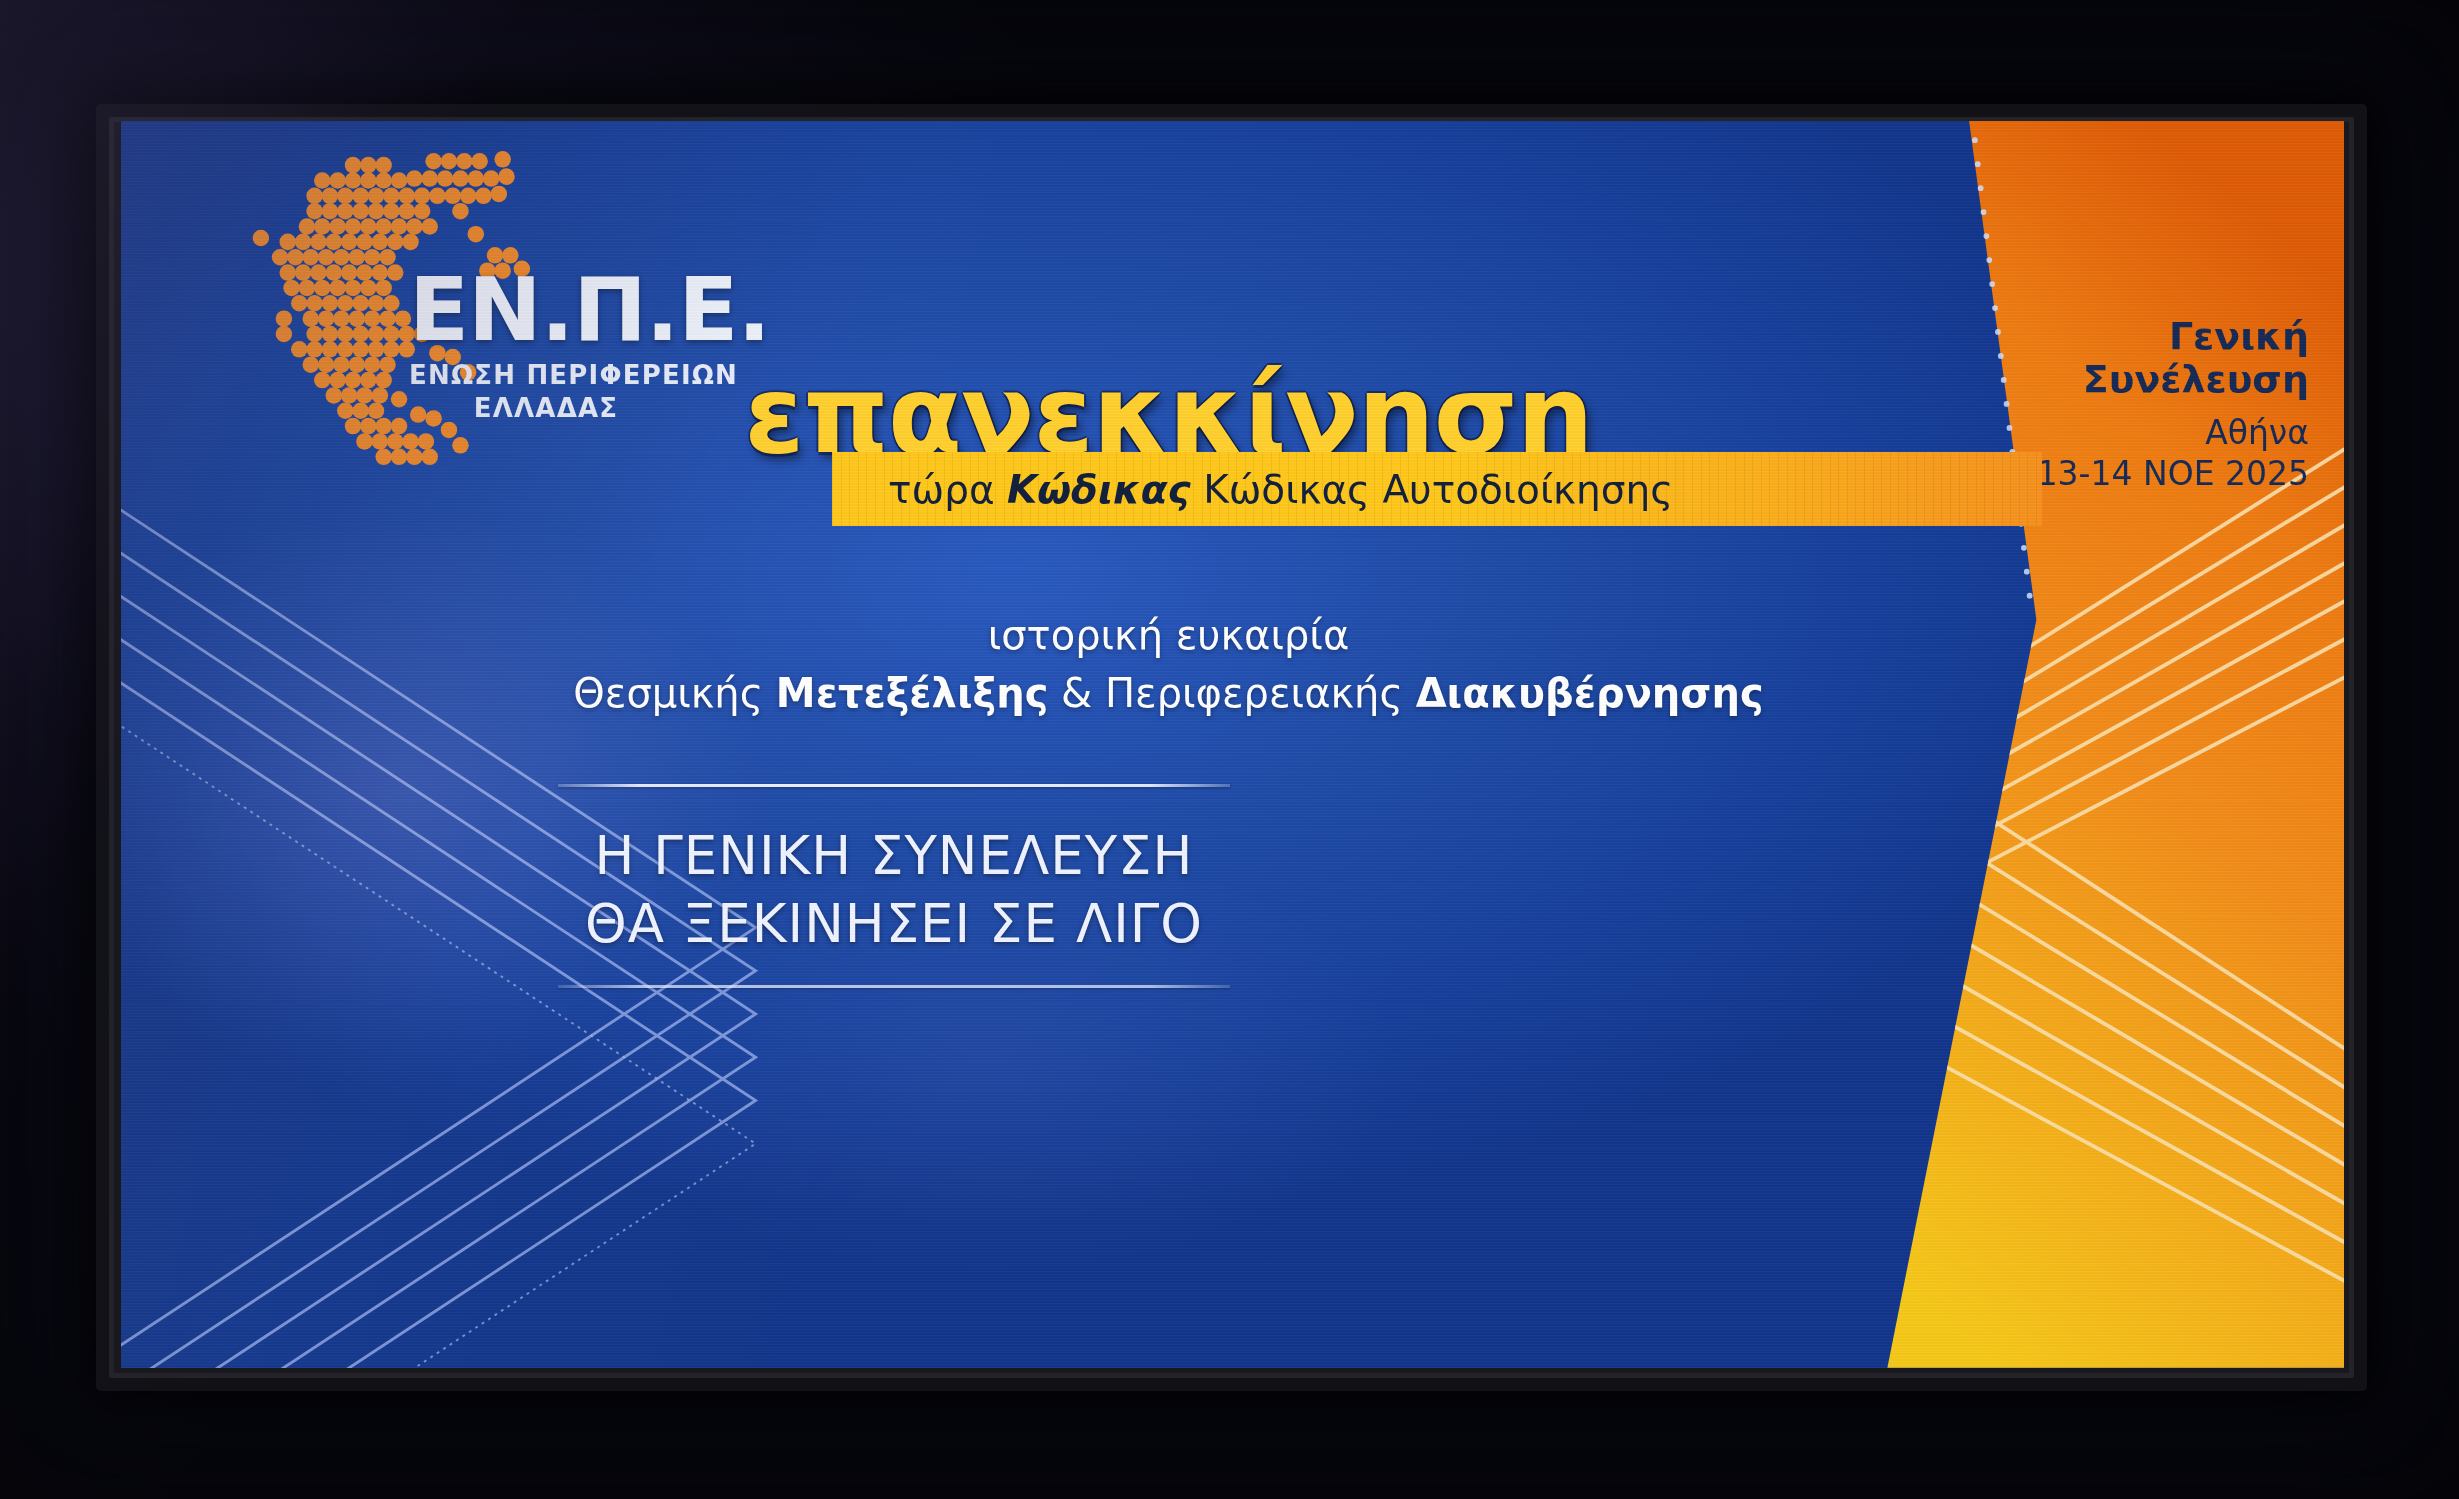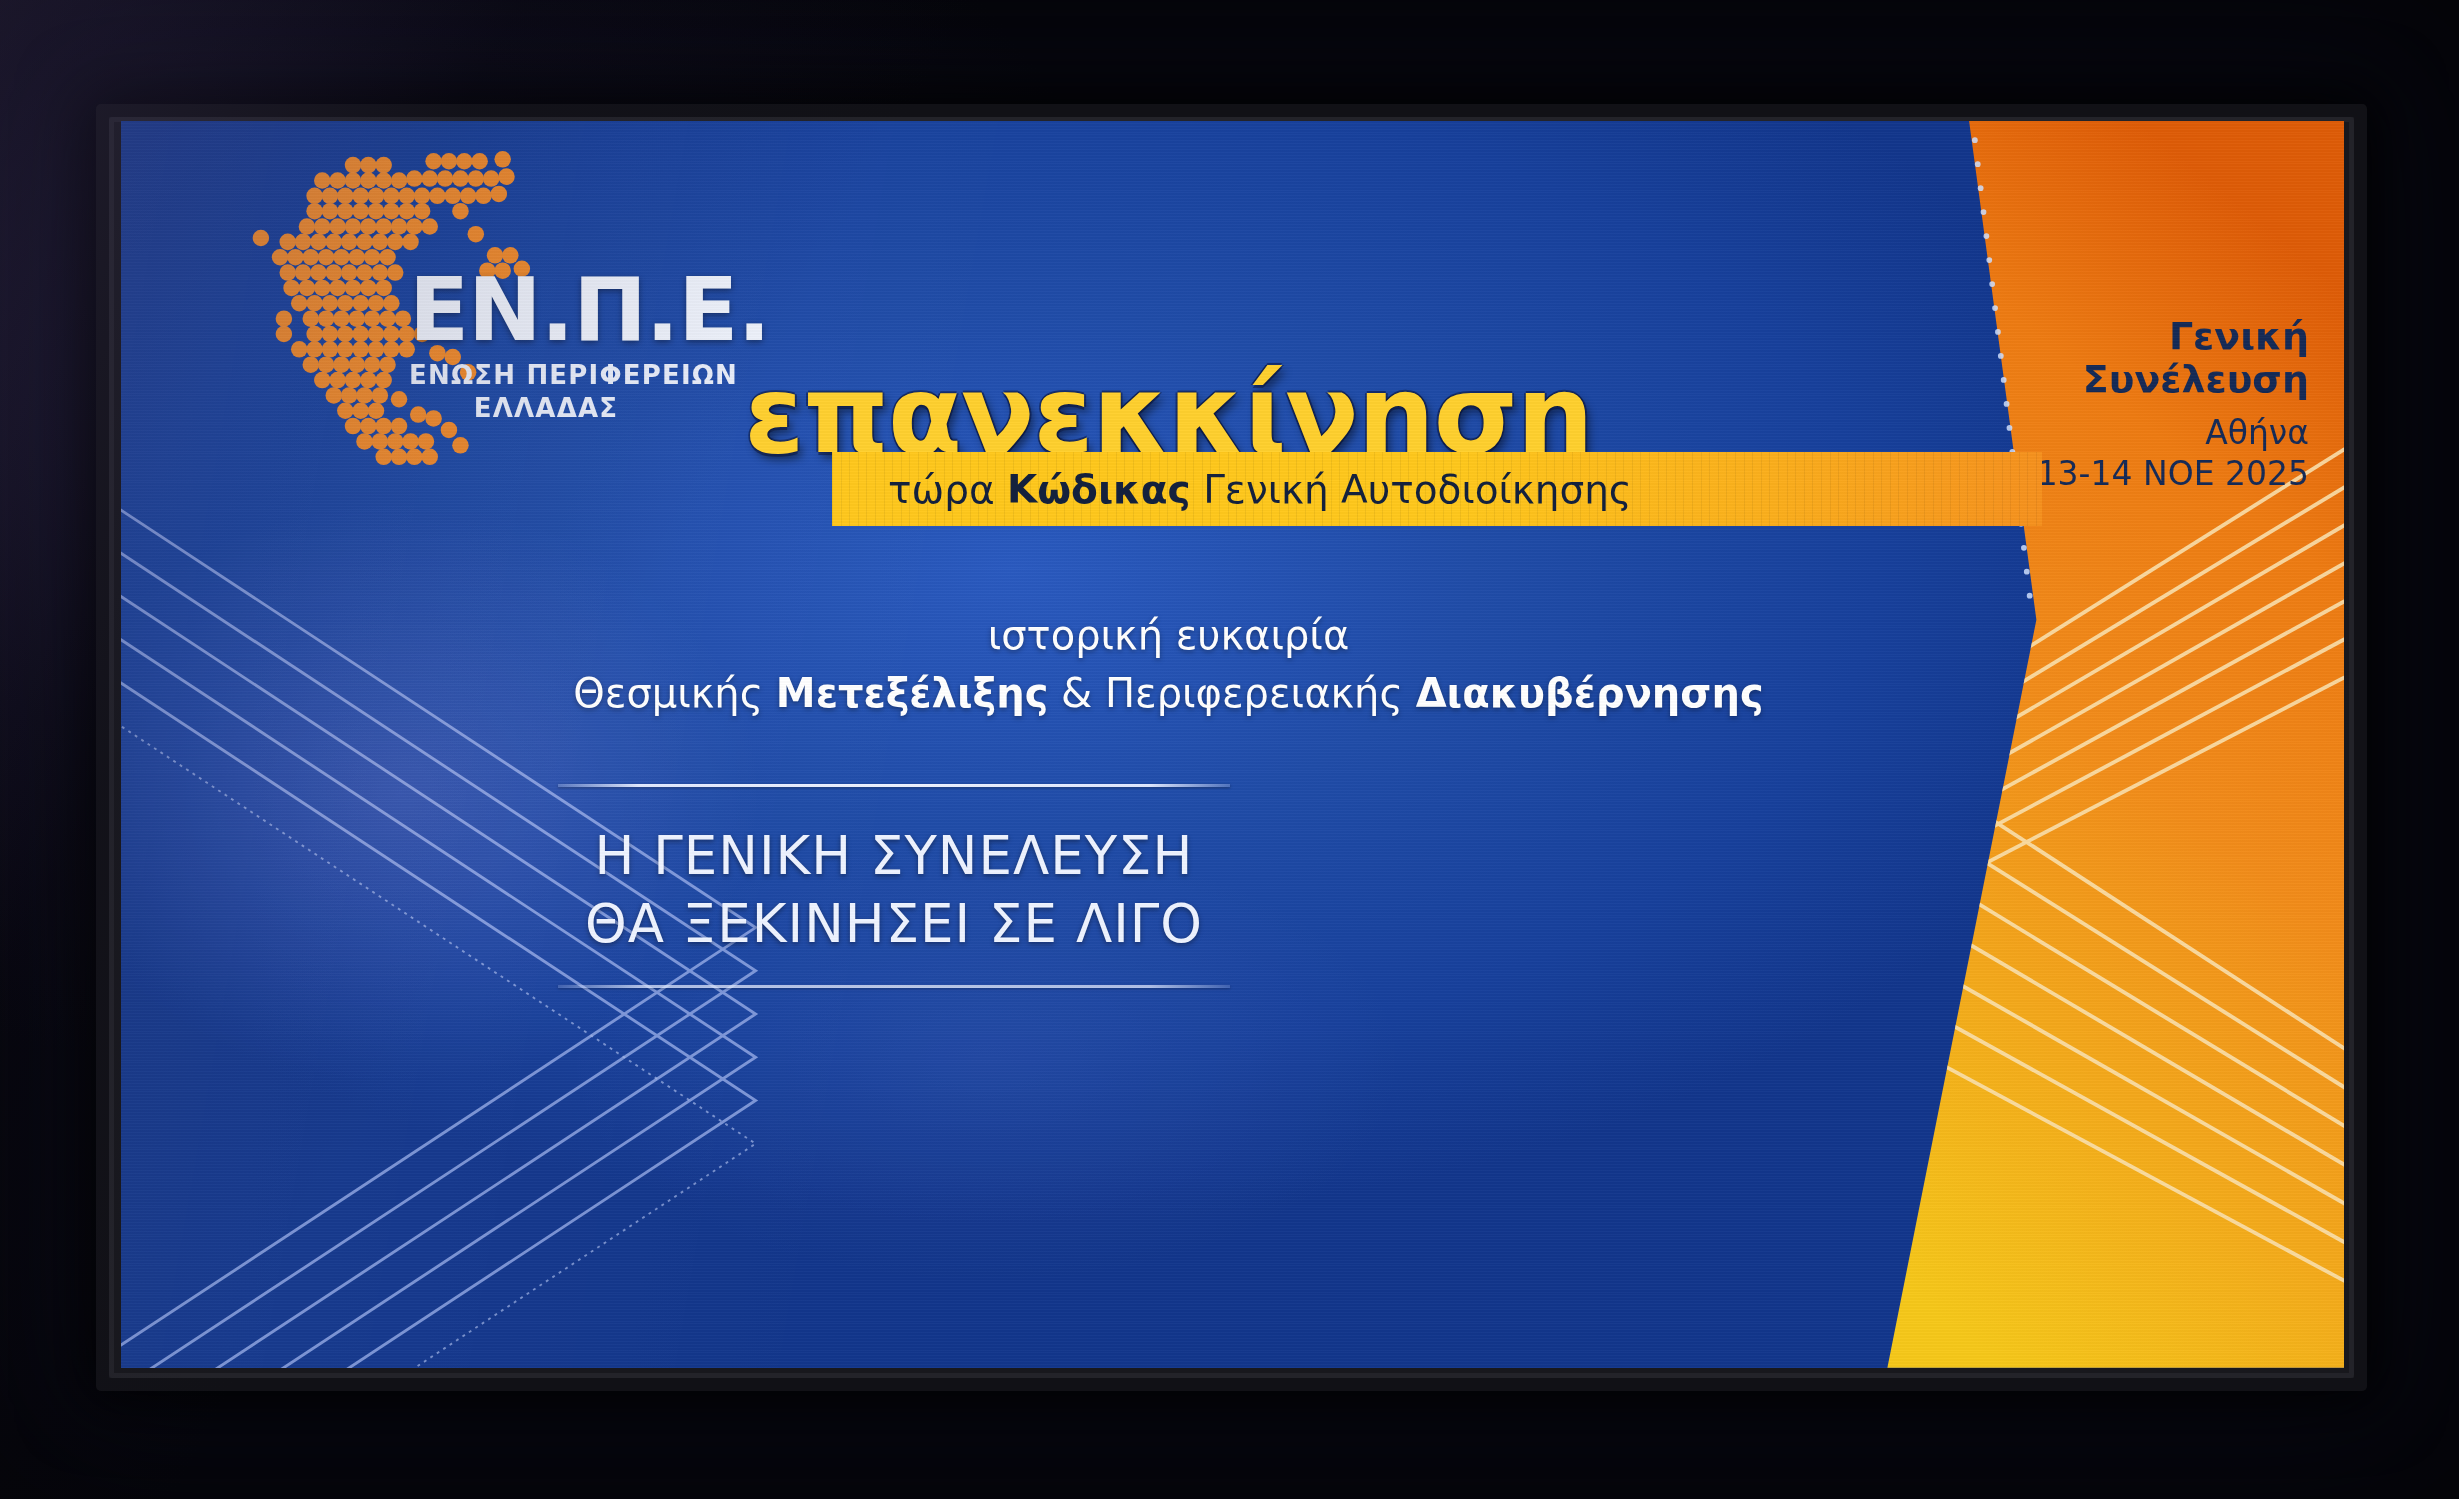--- a/index.html
+++ b/index.html
@@ -159,21 +159,21 @@
     content:""; position:absolute; inset:0;
     background:repeating-linear-gradient(90deg, rgba(0,0,0,.06) 0 1px, rgba(0,0,0,0) 1px 8.6px);
     pointer-events:none;
   }
   #banner .btext{
     position:relative; z-index:2;
     padding-left:56px;
     font-size:39px; color:#14213d; white-space:nowrap;
     font-family:"DejaVu Sans", sans-serif;
   }
-  #banner .btext b{ font-weight:bold; }
+  #banner .btext b{ font-weight:bold;font-style:italic; }
 
   .lead{
     font-family:"DejaVu Sans", sans-serif;
     font-size:40px; color:#ffffff; font-weight:normal;
     margin-top:106px; line-height:1.35;
     text-shadow:0 1.9px 4.8px rgba(0,0,0,.35);
   }
   .lead2{
     font-family:"DejaVu Sans", sans-serif;
     font-size:40px; color:#ffffff; font-weight:normal;
@@ -477,21 +477,21 @@
       </div>
 
       <div id="center">
         <div class="headline">επανεκκίνηση</div>
         <div class="headline-sub">τώρα</div>
         <div class="lead">ιστορική ευκαιρία</div>
         <div class="lead2"><span>Θεσμικής </span><b>Μετεξέλιξης</b><span> &amp; Περιφερειακής </span><b>Διακυβέρνησης</b></div>
       </div>
 
       <div id="banner">
-        <div class="btext"><span>τώρα </span><b>Κώδικας</b><span> Γενική Αυτοδιοίκησης</span></div>
+        <div class="btext"><span>τώρα </span><b>Κώδικας</b><span> Κώδικας Αυτοδιοίκησης</span></div>
       </div>
 
       <div id="notice">
         <div class="rule"></div>
         <div class="gap-top"></div>
         <div class="nline">Η ΓΕΝΙΚΗ ΣΥΝΕΛΕΥΣΗ</div>
         <div class="nline">ΘΑ ΞΕΚΙΝΗΣΕΙ ΣΕ ΛΙΓΟ</div>
         <div class="gap-bot"></div>
         <div class="rule bottom"></div>
       </div>

